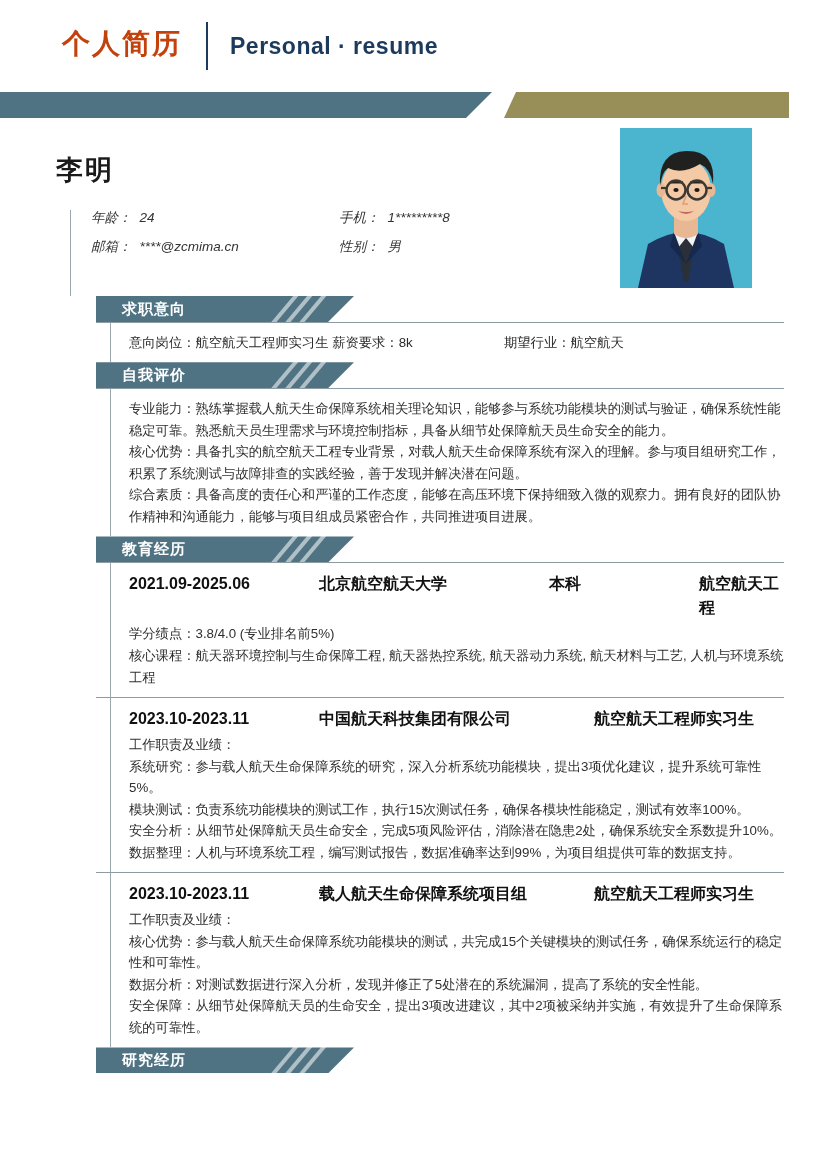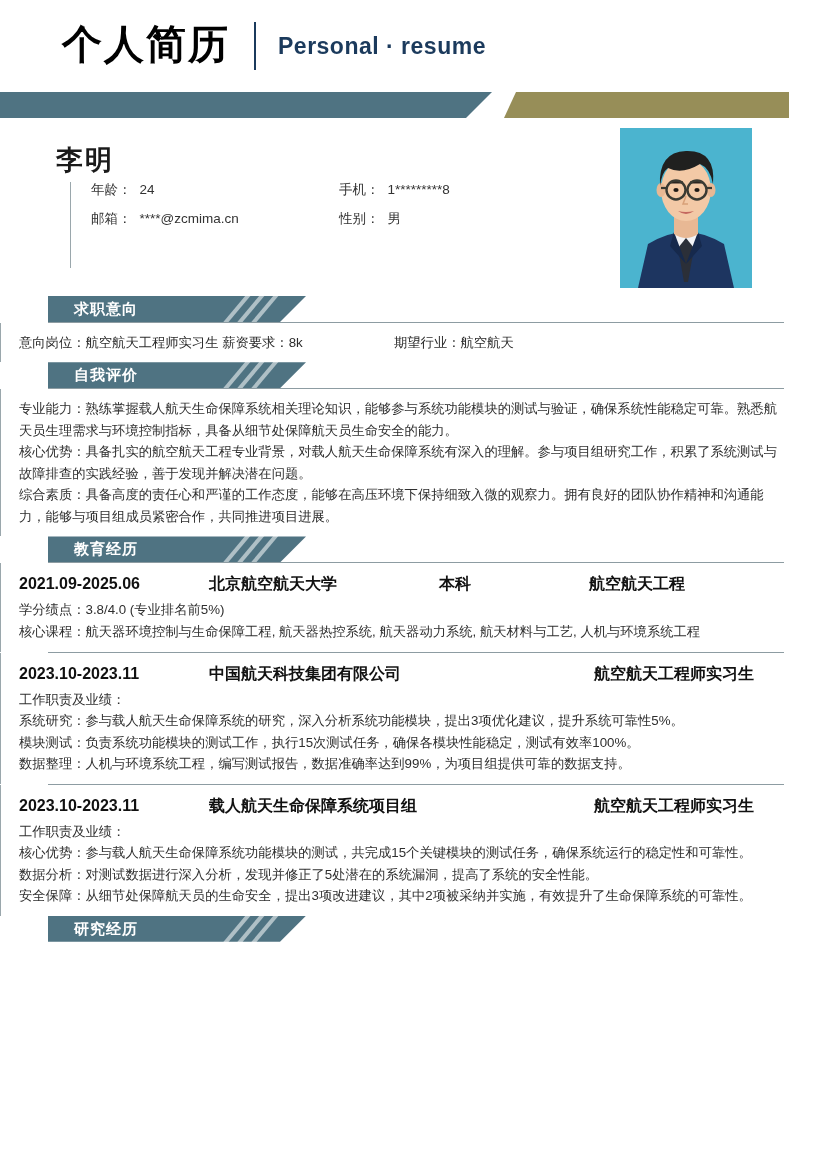--- a/index.html
+++ b/index.html
@@ -19,23 +19,23 @@
   
   .masthead {
     position: relative;
     height: 92px;
     display: flex;
     align-items: center;
     padding-left: 62px;
     box-sizing: border-box;
   }
   .masthead-cn {
-    font-size: 40px;
-    font-weight: 700;
-    color: #000000;
+    font-size: 28px;
+    font-weight: 700;
+    color: #c2410c;
     letter-spacing: 2px;
     line-height: 1;
     padding-bottom: 4px;
   }
   .masthead-divider {
     width: 2px;
     height: 48px;
     background: #1b3a5c;
     margin: 0 22px 0 24px;
   }
@@ -67,39 +67,40 @@
     top: 0;
     height: 26px;
     width: 285px;
     background: #978e58;
     clip-path: polygon(12px 0, 100% 0, 100% 100%, 0 100%);
   }
 
   
   .identity {
     position: relative;
-    padding: 24px 0 0 0;
+    padding: 34px 0 0 0;
     height: 178px;
     box-sizing: border-box;
   }
   .person-name {
     font-size: 27px;
     font-weight: 700;
     color: #1a1a1a;
     margin-left: 56px;
     letter-spacing: 2px;
   }
   .contact-wrap {
     margin-left: 70px;
-    margin-top: 4px;
+    margin-top: 22px;
     padding-left: 20px;
     border-left: 1.5px solid #9aa7ac;
     height: 86px;
     box-sizing: border-box;
     width: 520px;
+    font-style: italic;
   }
   .contact-row {
     display: flex;
     font-size: 13.5px;
     color: #333;
     margin-bottom: 13px;
     line-height: 1.2;
   }
   .contact-cell {
     display: flex;
@@ -115,20 +116,21 @@
     width: 132px;
     height: 160px;
     overflow: hidden;
     background: #49b4d0;
   }
   .photo svg { display: block; }
 
   
   .section {
     margin: 0;
+    padding-left: 48px;
   }
   .sec-head {
     position: relative;
     height: 26px;
     width: 258px;
     margin-left: 48px;
   }
   .sec-head-bg {
     position: absolute;
     inset: 0;
@@ -165,20 +167,21 @@
     color: #ffffff;
     letter-spacing: 1px;
   }
   .sec-rule {
     height: 1px;
     background: #8d9ca2;
     margin-left: 48px;
     margin-right: 36px;
   }
   .sec-body {
+    margin-left: 62px;
     margin-right: 36px;
     padding-left: 18px;
     border-left: 1.5px solid #9aa7ac;
     padding-top: 9px;
     padding-bottom: 9px;
     box-sizing: border-box;
   }
   .line {
     font-size: 13.3px;
     line-height: 1.62;
@@ -354,20 +357,21 @@
   <div class="sec-rule"></div>
   <div class="sec-body">
     <div class="line-bold">
       <span class="c1">2023.10-2023.11</span>
       <span class="c2">中国航天科技集团有限公司</span>
       <span class="c4" style="text-align:right;padding-right:30px">航空航天工程师实习生</span>
     </div>
     <div class="line">工作职责及业绩：</div>
     <div class="line">系统研究：参与载人航天生命保障系统的研究，深入分析系统功能模块，提出3项优化建议，提升系统可靠性5%。</div>
     <div class="line">模块测试：负责系统功能模块的测试工作，执行15次测试任务，确保各模块性能稳定，测试有效率100%。</div>
+    <div class="line">安全分析：从细节处保障航天员生命安全，完成5项风险评估，消除潜在隐患2处，确保系统安全系数提升10%。</div>
     <div class="line">数据整理：人机与环境系统工程，编写测试报告，数据准确率达到99%，为项目组提供可靠的数据支持。</div>
   </div>
 </div>
 
 <div class="section">
   <div class="sec-rule"></div>
   <div class="sec-body">
     <div class="line-bold">
       <span class="c1">2023.10-2023.11</span>
       <span class="c2">载人航天生命保障系统项目组</span>

